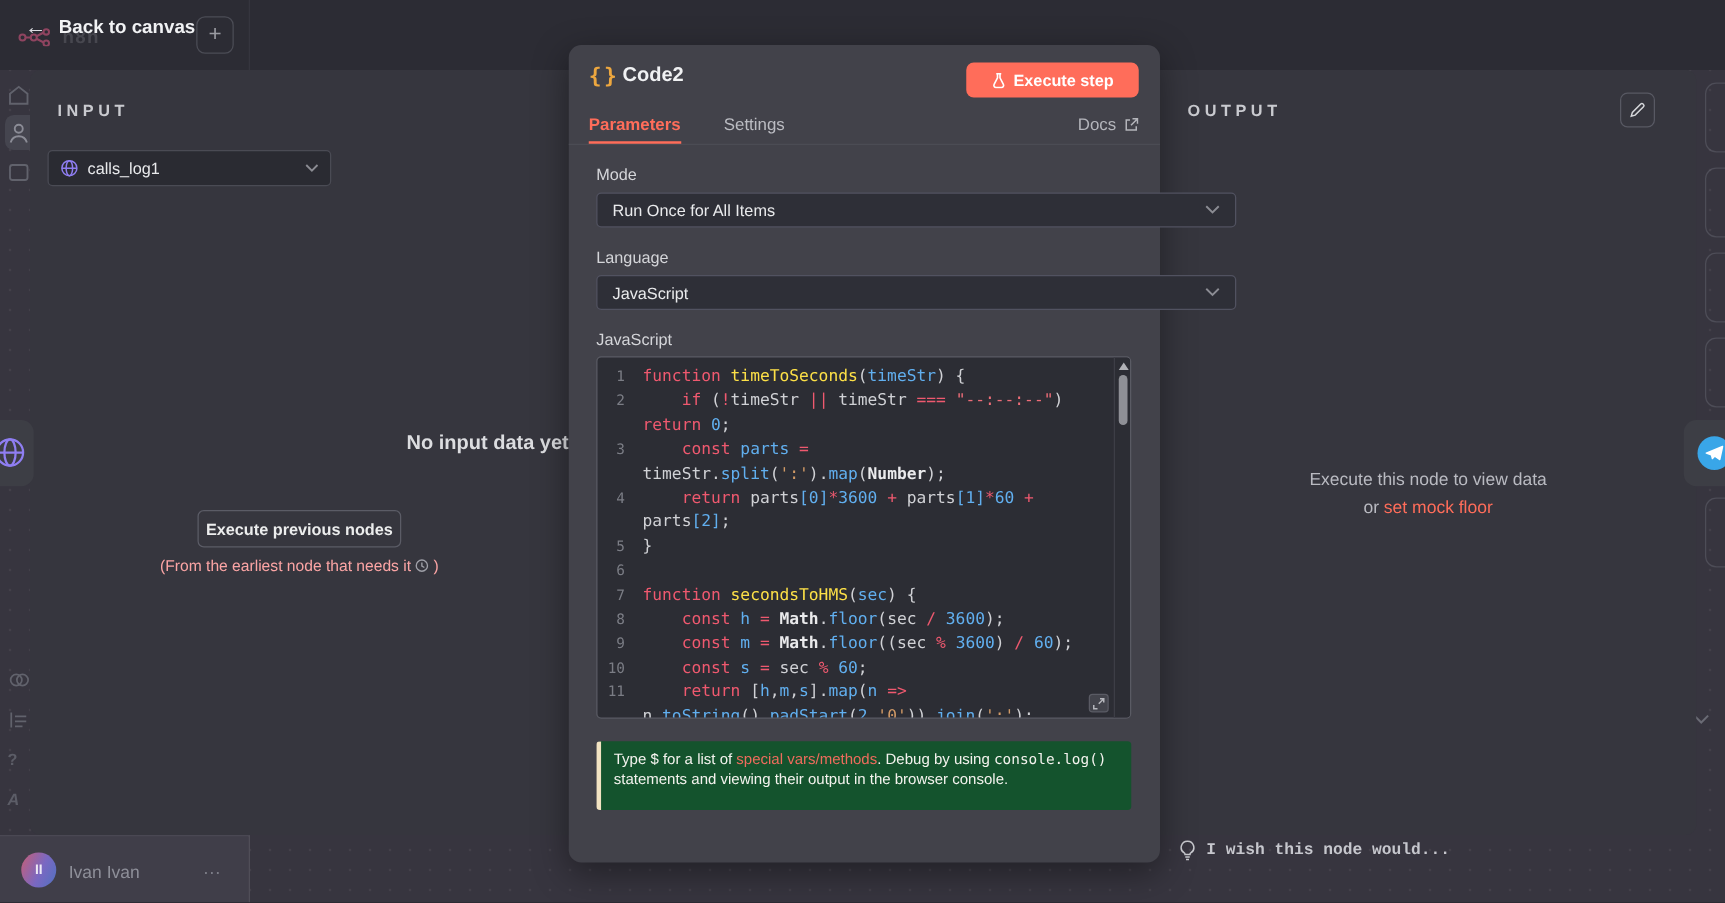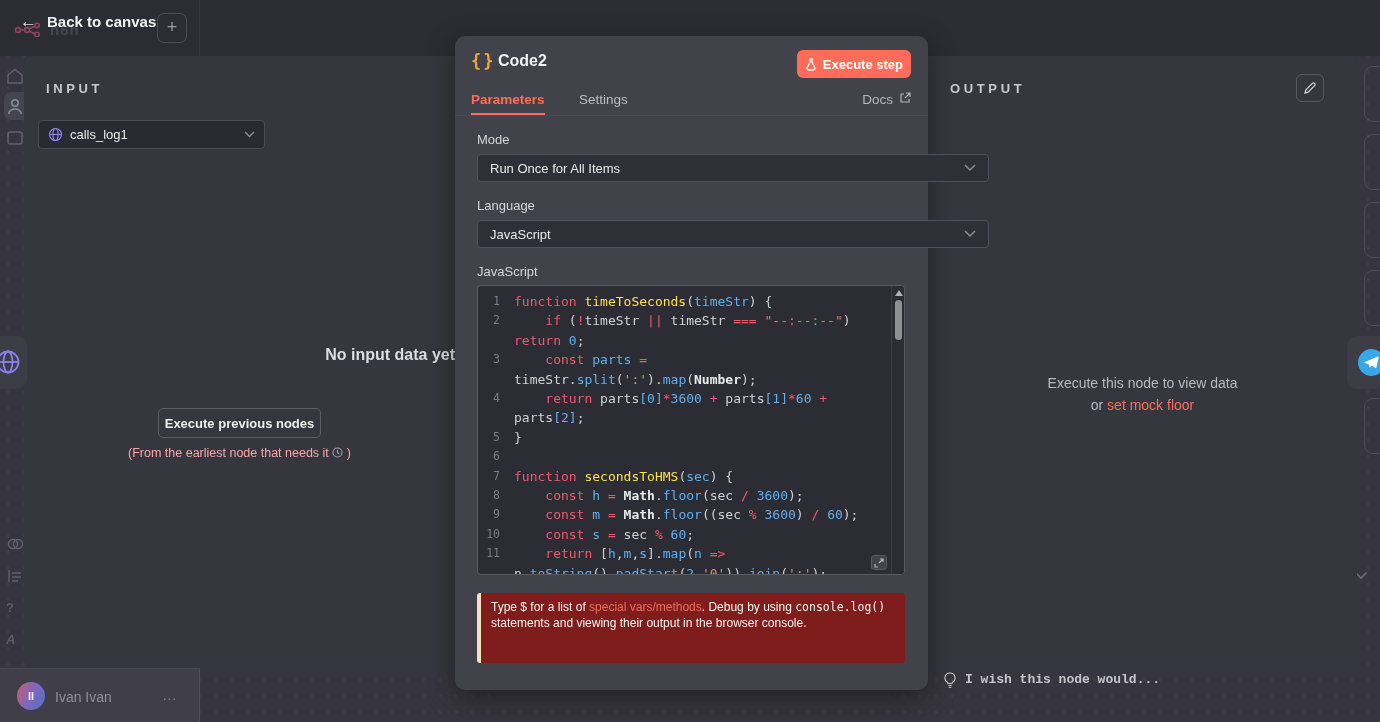--- a/index.html
+++ b/index.html
@@ -61,27 +61,27 @@
 
   
   .wish { position:absolute; left:944px; top:672px; display:flex; align-items:flex-start; gap:9px; z-index:2; cursor:pointer;font-family:Liberation Mono, monospace; }
   .wish-label { font-size:13px; font-weight:bold; color:#c6c7cd; }
 
   
   .modal { position:absolute; left:455px; top:36px; width:473px; height:654px; background:#42424a; border-radius:10px; box-shadow:0 8px 28px rgba(0,0,0,.4); z-index:5; }
   .m-head { position:absolute; left:0; top:0; width:100%; height:56px; }
   .m-icon { position:absolute; left:16px; top:15px; color:#eda73f; font-weight:bold; font-size:17px; letter-spacing:2px; font-family:"DejaVu Sans Mono", monospace; }
   .m-title { position:absolute; left:43px; top:16px; font-size:16px; font-weight:bold; color:#f0f1f3; }
-  .exec-step { position:absolute; right:17px; top:14px; height:28px; padding:0 8px; background:#ff6d5a; border:none; border-radius:6px; color:#fff; font-size:13px; font-weight:bold; font-family:inherit; display:flex; align-items:center; gap:6px; cursor:pointer; }
+  .exec-step { position:absolute; right:17px; top:14px; height:28px; padding:0 20px; background:#ff6d5a; border:none; border-radius:6px; color:#fff; font-size:13px; font-weight:bold; font-family:inherit; display:flex; align-items:center; gap:6px; cursor:pointer; }
   .m-tabs { position:absolute; left:0; top:56px; width:100%; height:24px; border-bottom:1px solid #4b4c54; }
   .tab { position:absolute; top:0; font-size:13.5px; cursor:pointer; }
   .tab.active { left:16px; color:#ff6d5a; font-weight:bold; }
   .tab.active::after { content:""; position:absolute; left:0; right:0; bottom:-8px; height:2px; background:#ff6d5a; }
   .tab.plain { left:124px; color:#bbbcc2; }
-  .docs { position:absolute; right:17px; top:0; font-size:13.5px; color:#b4b5bb; cursor:pointer; display:flex; align-items:flex-start; gap:6px; }
+  .docs { position:absolute; right:17px; top:0; font-size:13.5px; color:#b4b5bb; cursor:pointer; display:flex; align-items:center; gap:6px; }
   .f-label { position:absolute; left:22px; font-size:13px; color:#d4d5d9; }
   .f-select { position:absolute; left:22px; width:512px; height:28px; background:#2e2f37; border:1px solid #515260; border-radius:4px; display:flex; align-items:center; padding:0 12px; cursor:pointer; }
   .f-select .val { flex:1; font-size:13px; color:#e9eaec; }
 
   
   .editor { position:absolute; left:22px; top:249px; width:428px; height:290px; background:#2c2d34; border:1px solid #5a5b64; border-radius:4px; overflow:hidden; cursor:text; }
   .code-lines { position:absolute; left:0; top:6px; width:100%; }
   .cl { display:flex; min-height:19.4px; line-height:19.4px; font-family:"DejaVu Sans Mono", monospace; font-size:13px; }
   .ln { flex:0 0 36px; text-align:right; padding-right:14px; color:#7b7d85; font-size:11.5px; user-select:none; }
   .ct { flex:0 0 364px; max-width:364px; white-space:pre-wrap; word-wrap:break-word; color:#d0d1d5; }
@@ -90,21 +90,21 @@
   .tk-v { color:#61afef; } .tk-n { color:#61afef; }
   .tk-s { color:#ee6d78; } .tk-t { color:#d19a66; }
   .tk-b { color:#eaeaec; font-weight:bold; }
   .tk-p { color:#d0d1d5; }
   .scrollbar { position:absolute; right:0; top:0; bottom:0; width:13px; border-left:1px solid #3d3e46; background:#2c2d34; }
   .sb-up { position:absolute; top:4px; left:3px; width:0; height:0; border-left:4px solid transparent; border-right:4px solid transparent; border-bottom:6px solid #b0b1b6; }
   .sb-thumb { position:absolute; top:14px; left:3px; width:7px; height:40px; border-radius:4px; background:#8f9096; cursor:grab; }
   .expand-btn { position:absolute; right:17px; bottom:4px; width:16px; height:15px; background:#43444c; border:1px solid #5a5b64; border-radius:3px; display:flex; align-items:center; justify-content:center; cursor:pointer; }
 
   
-  .hint { position:absolute; left:22px; top:557px; width:428px; height:70px; background:#7f1d1d; border-left:4px solid #f2e3c2; border-radius:3px; padding:7px 10px; font-size:12px; line-height:1.32; color:#f4f3ee; overflow:hidden; }
+  .hint { position:absolute; left:22px; top:557px; width:428px; height:55px; background:#14532d; border-left:4px solid #f2e3c2; border-radius:3px; padding:7px 10px; font-size:12px; line-height:1.32; color:#f4f3ee; overflow:hidden; }
   .hint .mono { font-family:"DejaVu Sans Mono", monospace; font-size:11.5px; }
   .hint .hlink { color:#ef6c5d; cursor:pointer; }
 
   svg { display:block; }
 </style>
 </head>
 <body>
 
 <div class="stage">
 

